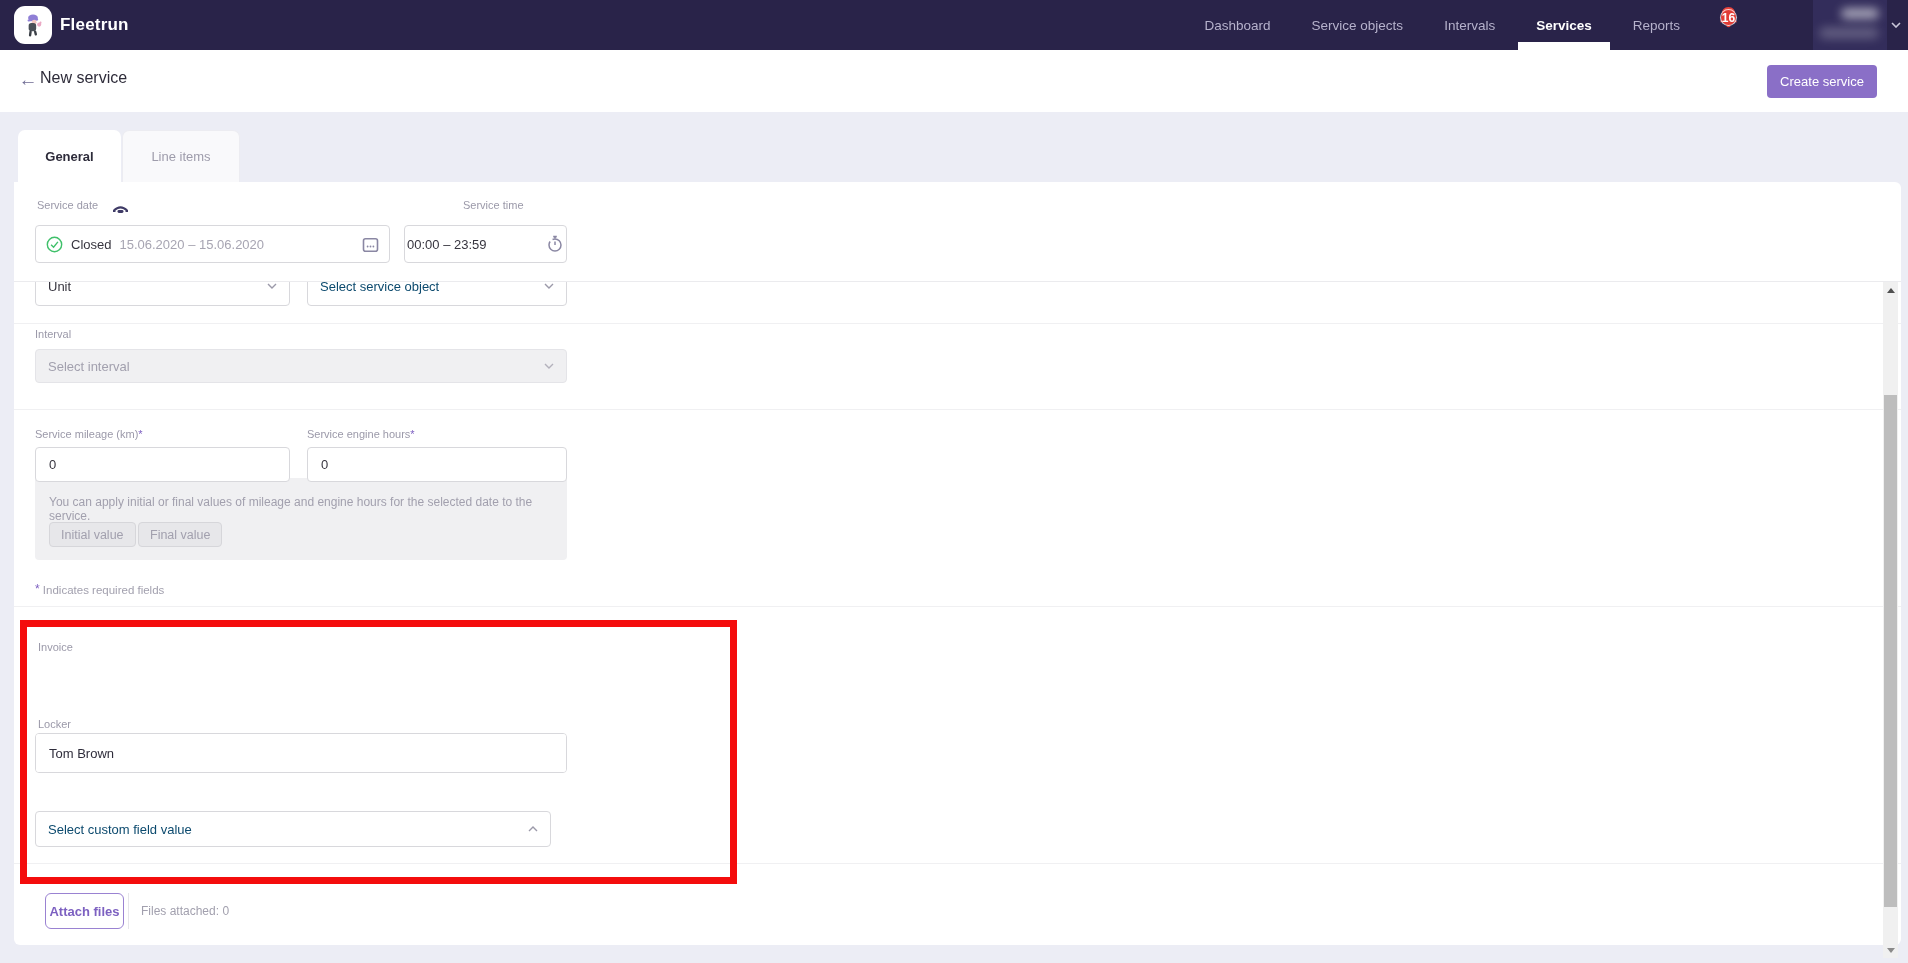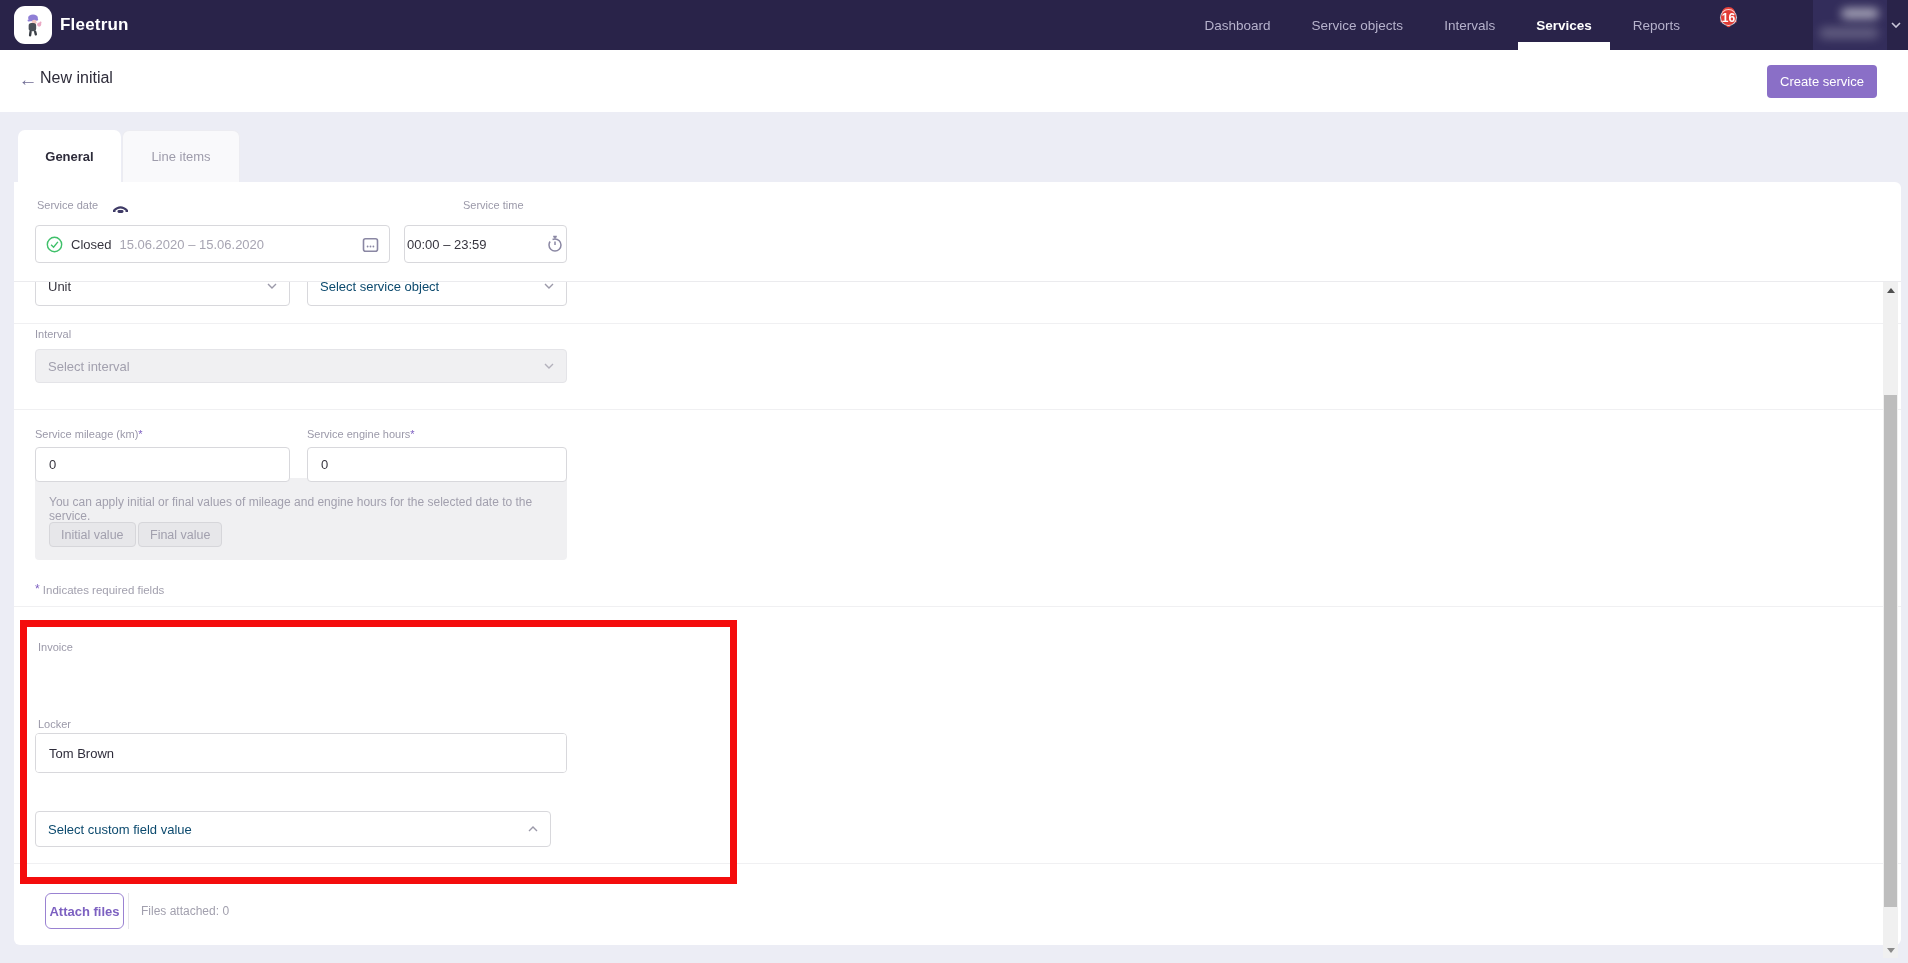--- a/index.html
+++ b/index.html
@@ -136,21 +136,21 @@
       <div class="user-blob1"></div>
       <div class="user-blob2"></div>
     </div>
     <svg class="user-chevron" width="10" height="6" viewBox="0 0 10 6">
       <polyline points="1,1 5,5 9,1" fill="none" stroke="#cac7da" stroke-width="1.6"></polyline>
     </svg>
   </header>
 
   <div class="page-header">
     <button class="back-btn">←</button>
-    <div class="page-title">New initial</div>
+    <div class="page-title">New service</div>
     <button class="create-btn">Create service</button>
   </div>
 
   <div class="tab general">General</div>
   <div class="tab lineitems">Line items</div>
 
   <div class="card">
 
     <div class="fixed-top">
       <div class="flabel" style="left:23px; top:17px;">Service date</div>

